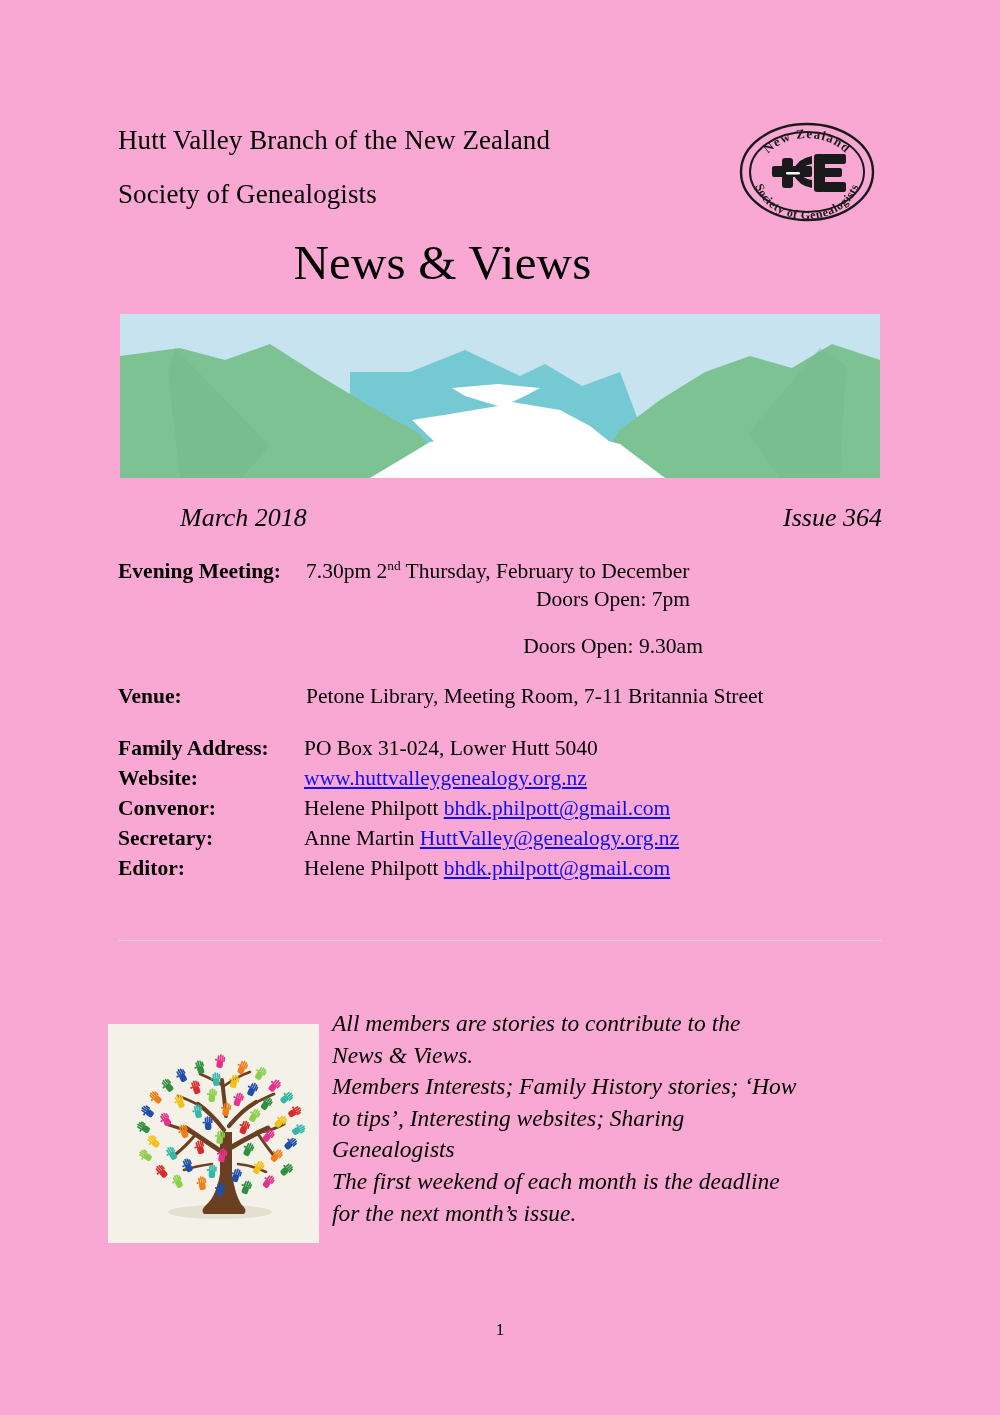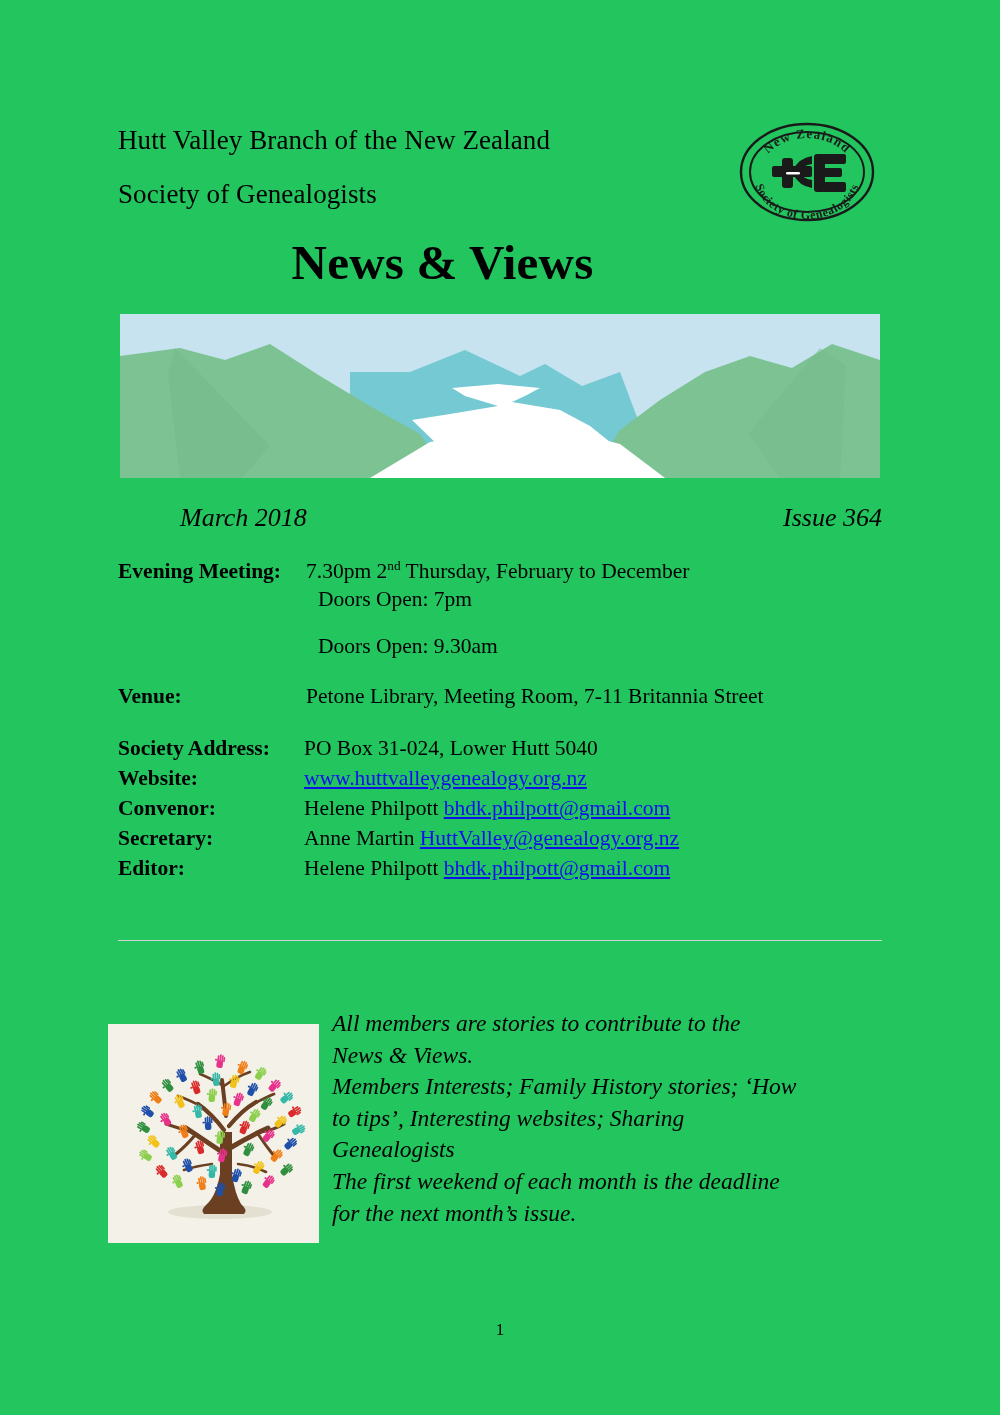--- a/index.html
+++ b/index.html
@@ -12,21 +12,21 @@
     height: 1415px;
     position: relative;
     font-family: "Liberation Serif", "DejaVu Serif", serif;
     color: #000000;
     overflow: hidden;
   }
 
   .page {
     position: absolute;
     inset: 0;
-    background: #22c55e;
+    background: #f9a8d4;
   }
 
   
   .masthead-line {
     position: absolute;
     left: 118px;
     font-size: 27px;
     line-height: 1.1;
     letter-spacing: .1px;
     white-space: nowrap;
@@ -45,21 +45,21 @@
   .logo svg { display: block; width: 100%; height: 100%; }
 
   
   .title {
     position: absolute;
     left: 0;
     top: 234px;
     width: 885px;
     text-align: center;
     font-size: 49px;
-    font-weight: bold;
+    font-weight: normal;
     letter-spacing: .2px;
   }
 
   
   .banner {
     position: absolute;
     left: 120px;
     top: 314px;
     width: 760px;
     height: 164px;
@@ -108,20 +108,21 @@
   }
   .row .val {
     flex: 1 1 auto;
     white-space: nowrap;
   }
   
   .block-meeting .lbl { width: 188px; }
   .block-meeting .val { padding-left: 0; }
   .block-meeting .sub {
     padding-left: 200px;
+    text-align: center;
   }
   .gap-md { height: 22px; }
 
   .block-contact .lbl { width: 186px; }
   .block-contact .row { line-height: 1.40; }
 
   .venue-row .lbl { width: 188px; }
   .venue-row .val { }
 
   sup {
@@ -258,21 +259,21 @@
 
     <div class="row venue-row">
       <span class="lbl">Venue:</span>
       <span class="val">Petone Library, Meeting Room, 7-11 Britannia Street</span>
     </div>
 
     <div class="gap-md"></div>
 
     <div class="block-contact">
       <div class="row">
-        <span class="lbl">Society Address:</span>
+        <span class="lbl">Family Address:</span>
         <span class="val">PO Box 31-024, Lower Hutt 5040</span>
       </div>
       <div class="row">
         <span class="lbl">Website:</span>
         <span class="val"><a class="link" href="#">www.huttvalleygenealogy.org.nz</a></span>
       </div>
       <div class="row">
         <span class="lbl">Convenor:</span>
         <span class="val"><span>Helene Philpott </span><a class="link" href="#">bhdk.philpott@gmail.com</a></span>
       </div>

